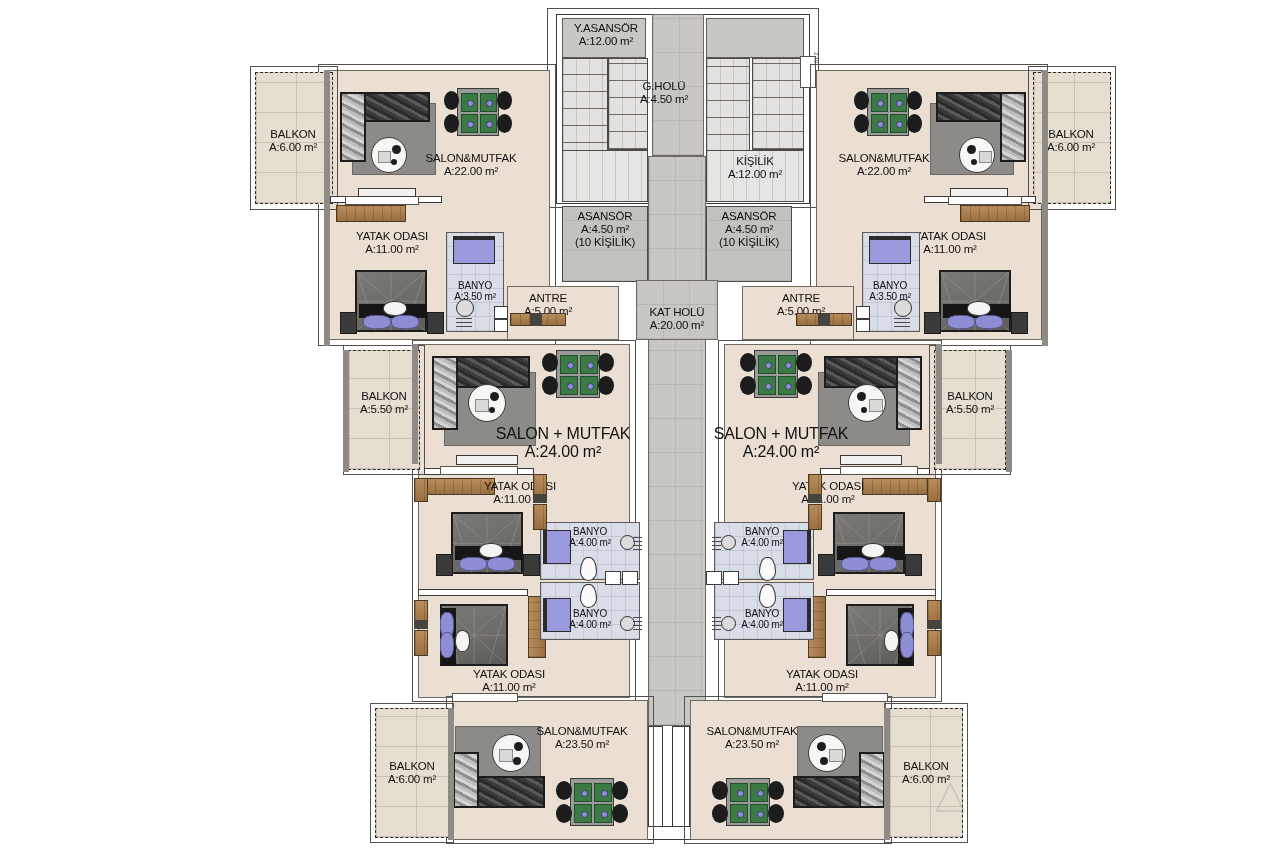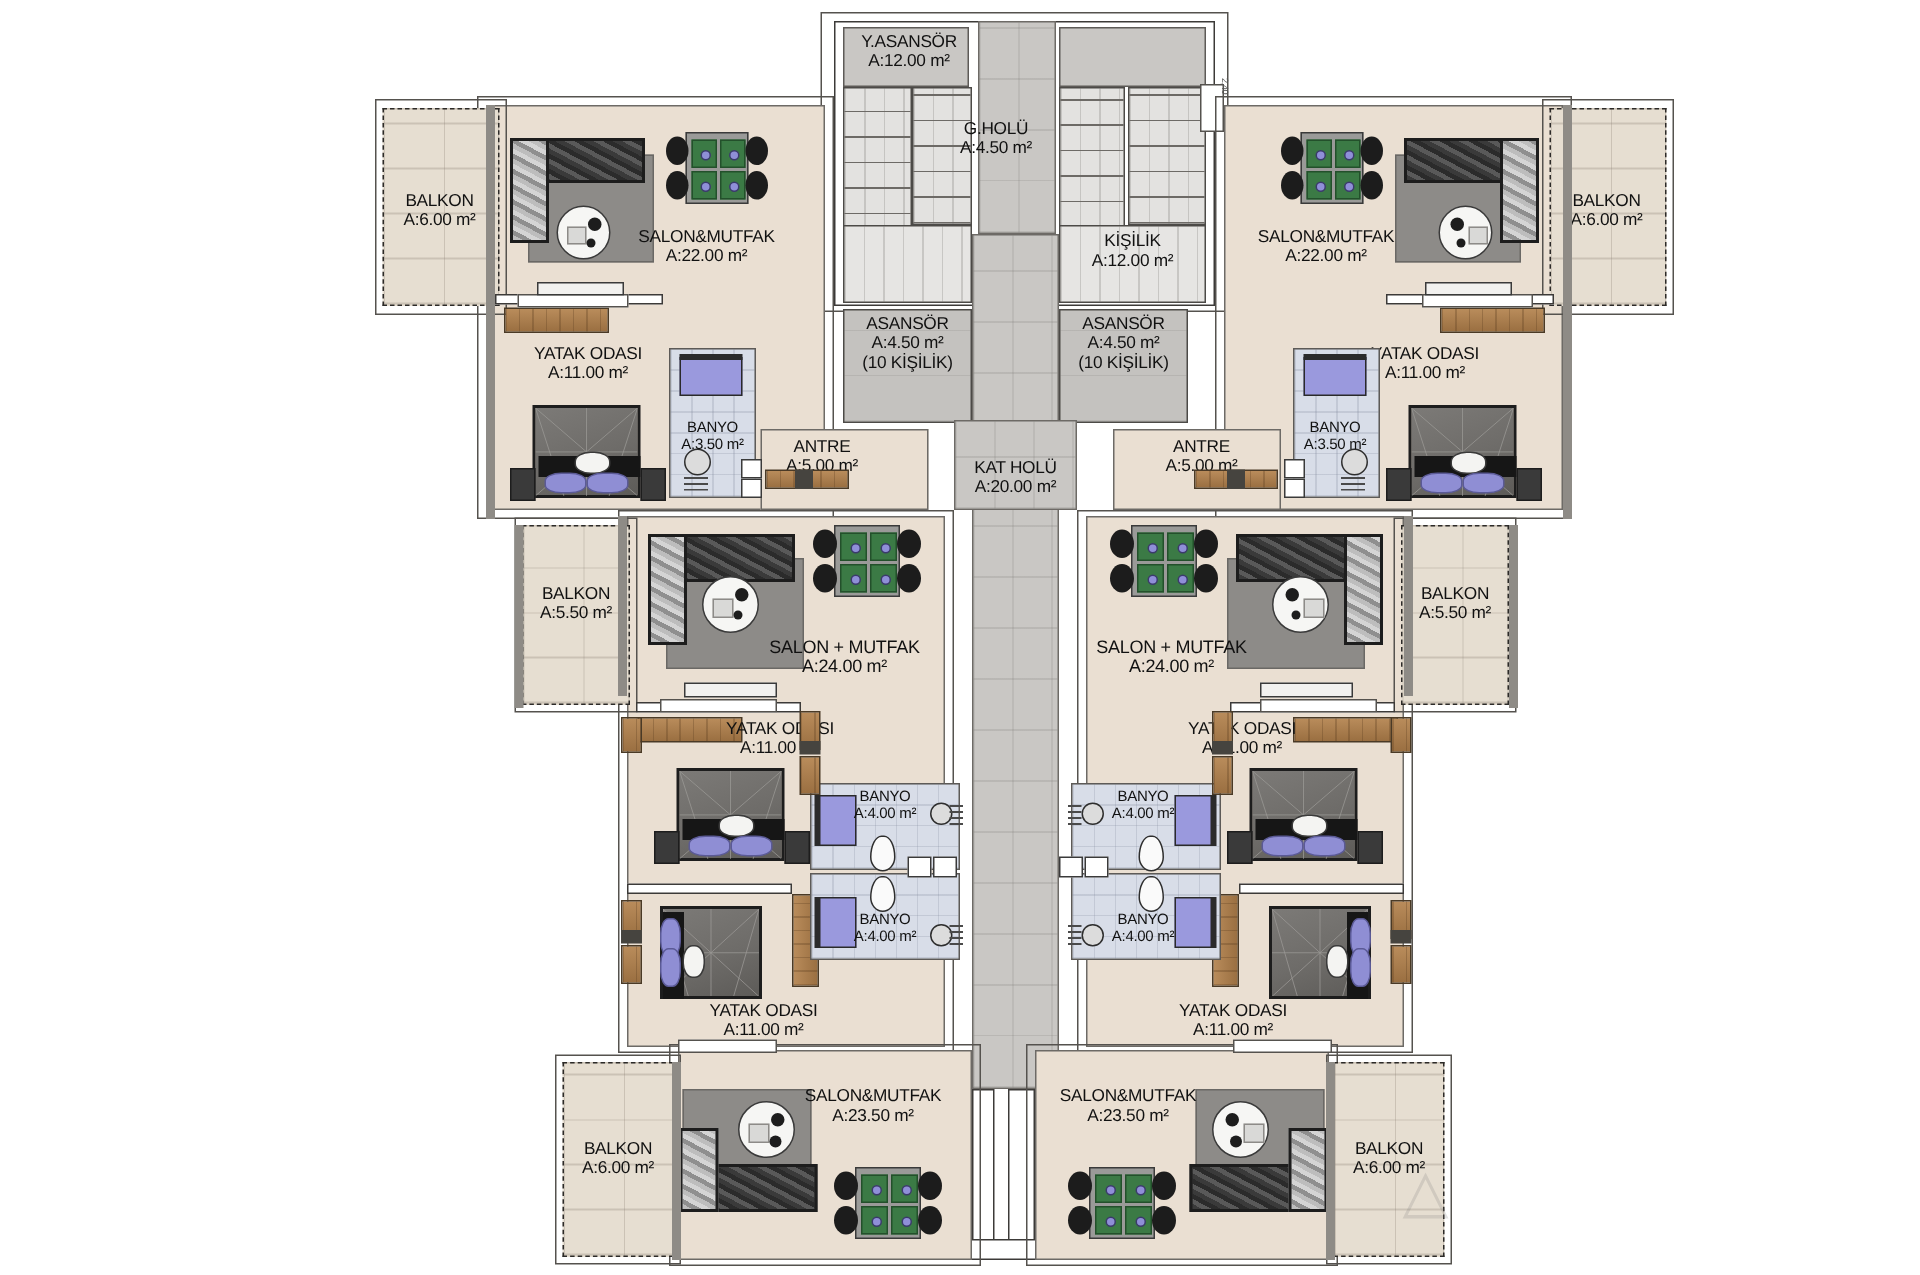--- a/index.html
+++ b/index.html
@@ -64,21 +64,21 @@
   .wgray{background:#8e8b86;}
   .outline{border:1px solid #55524e;background:transparent;}
 
   
   .lbl{position:absolute;color:#111;line-height:1.12;
        font-family:"Liberation Sans","DejaVu Sans",sans-serif;
        letter-spacing:-.2px;white-space:nowrap;}
   .lbl .n{display:block;font-size:11.5px;}
   .lbl .a{display:block;font-size:11.5px;}
   .lbl.c{text-align:center;transform:translateX(-50%);}
-  .lbl.big .n,.lbl.big .a{font-size:12px;}
+  .lbl.big .n,.lbl.big .a{font-size:16px;}
   .lbl.sm .n,.lbl.sm .a{font-size:10px;}
 
   
   .rug{background:#8d8b88;border:1px solid #6a6865;}
   .sofa{background:
       repeating-linear-gradient(28deg, #3a3a3a 0 3px, #595959 3px 6px, #2b2b2b 6px 9px),
       #3d3d3d;
     border:2px solid #1d1d1d;}
   .sofa-l{background:
       repeating-linear-gradient(28deg, #bdbdbd 0 3px, #8f8f8f 3px 6px, #d4d4d4 6px 9px),

